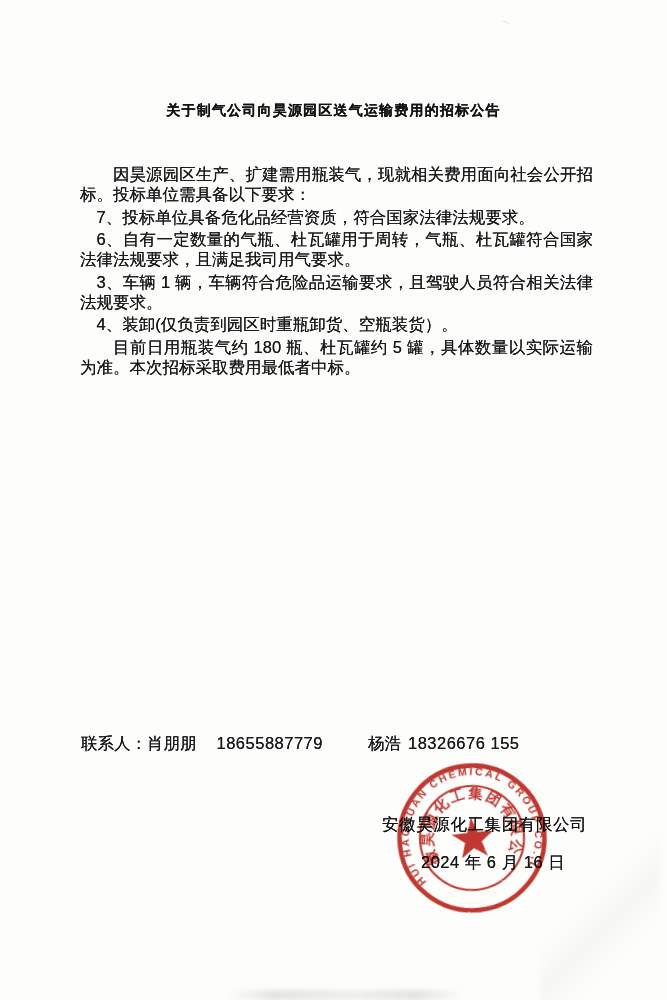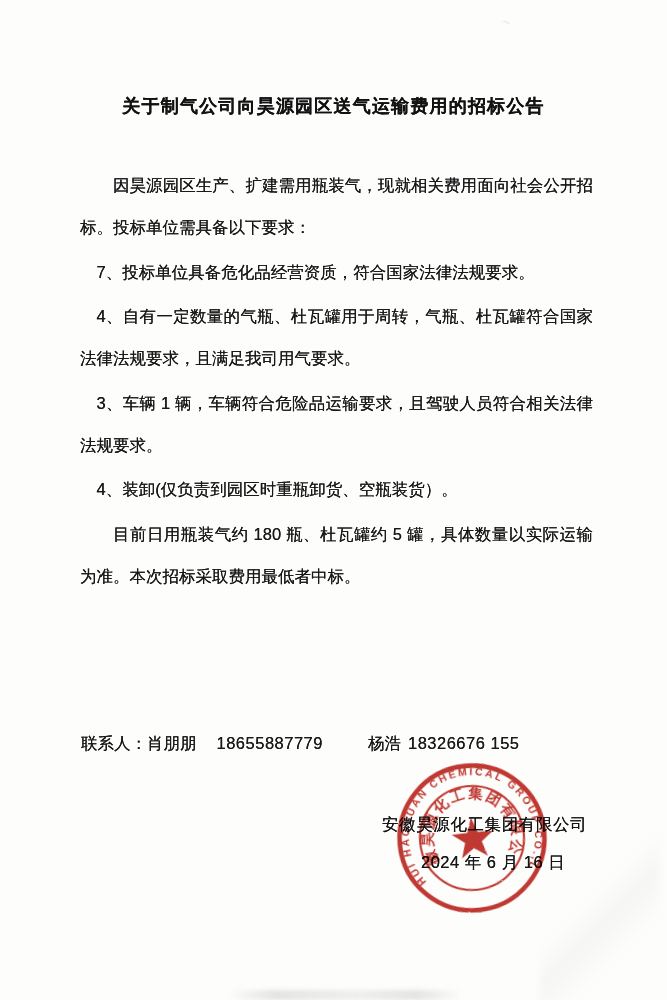--- a/index.html
+++ b/index.html
@@ -20,31 +20,31 @@
     position:absolute;left:228px;top:990px;width:235px;height:10px;
     background:linear-gradient(90deg,rgba(140,140,140,0) 0%,rgba(140,140,140,.22) 20%,rgba(140,140,140,.12) 55%,rgba(140,140,140,.22) 80%,rgba(140,140,140,0) 100%);
     filter:blur(2px);
   }
   .streak-right{
     position:absolute;left:540px;top:820px;width:120px;height:190px;
     background:linear-gradient(135deg,rgba(150,150,150,0) 40%,rgba(150,150,150,.07) 55%,rgba(150,150,150,0) 70%);
     filter:blur(3px);
   }
   .title{
-    position:absolute;left:0;right:0;top:90px;margin:4px;
+    position:absolute;left:0;right:0;top:90px;margin:12px;
     text-align:center;
-    font-size:18px;font-weight:700;letter-spacing:1.2px;color:#121212;
+    font-size:14px;font-weight:700;letter-spacing:1.2px;color:#121212;
     text-shadow:0 0 .4px #121212;
   }
   .body-text{
     position:absolute;left:80px;top:164px;width:513px;
     font-size:16.5px;text-align:justify;color:#191919;
     text-shadow:0 0 .45px #191919;
   }
-  .body-text p{margin:0 0 2.5px 0;line-height:42px;}
+  .body-text p{margin:0 0 2.5px 0;line-height:20px;}
   .ind2{text-indent:2em;}
   .ind1{text-indent:1em;}
   .contacts{
     position:absolute;left:81px;top:733px;width:520px;
     font-size:16.5px;color:#191919;text-shadow:0 0 .45px #191919;
     white-space:nowrap;
   }
   .contacts .phone-1{margin-left:20px;letter-spacing:.5px;}
   .contacts .person-2{margin-left:45px;}
   .contacts .phone-2{margin-left:7px;letter-spacing:.5px;}
@@ -77,21 +77,21 @@
 </head>
 <body>
 
 <div class="page">
 
   <h1 class="title">关于制气公司向昊源园区送气运输费用的招标公告</h1>
 
   <div class="body-text">
     <p class="ind2">因昊源园区生产、扩建需用瓶装气，现就相关费用面向社会公开招标。投标单位需具备以下要求：</p>
     <p class="ind1">7、投标单位具备危化品经营资质，符合国家法律法规要求。</p>
-    <p class="ind1">4、自有一定数量的气瓶、杜瓦罐用于周转，气瓶、杜瓦罐符合国家法律法规要求，且满足我司用气要求。</p>
+    <p class="ind1">6、自有一定数量的气瓶、杜瓦罐用于周转，气瓶、杜瓦罐符合国家法律法规要求，且满足我司用气要求。</p>
     <p class="ind1">3、车辆 1 辆，车辆符合危险品运输要求，且驾驶人员符合相关法律法规要求。</p>
     <p class="ind1">4、装卸(仅负责到园区时重瓶卸货、空瓶装货）。</p>
     <p class="ind2">目前日用瓶装气约 180 瓶、杜瓦罐约 5 罐，具体数量以实际运输为准。本次招标采取费用最低者中标。</p>
   </div>
 
   <div class="contacts">
     <span>联系人：</span><span>肖朋朋</span><span class="phone-1">18655887779</span><span class="person-2">杨浩</span><span class="phone-2">18326676 155</span>
   </div>
 
   <div class="sig-company">安徽昊源化工集团有限公司</div>

